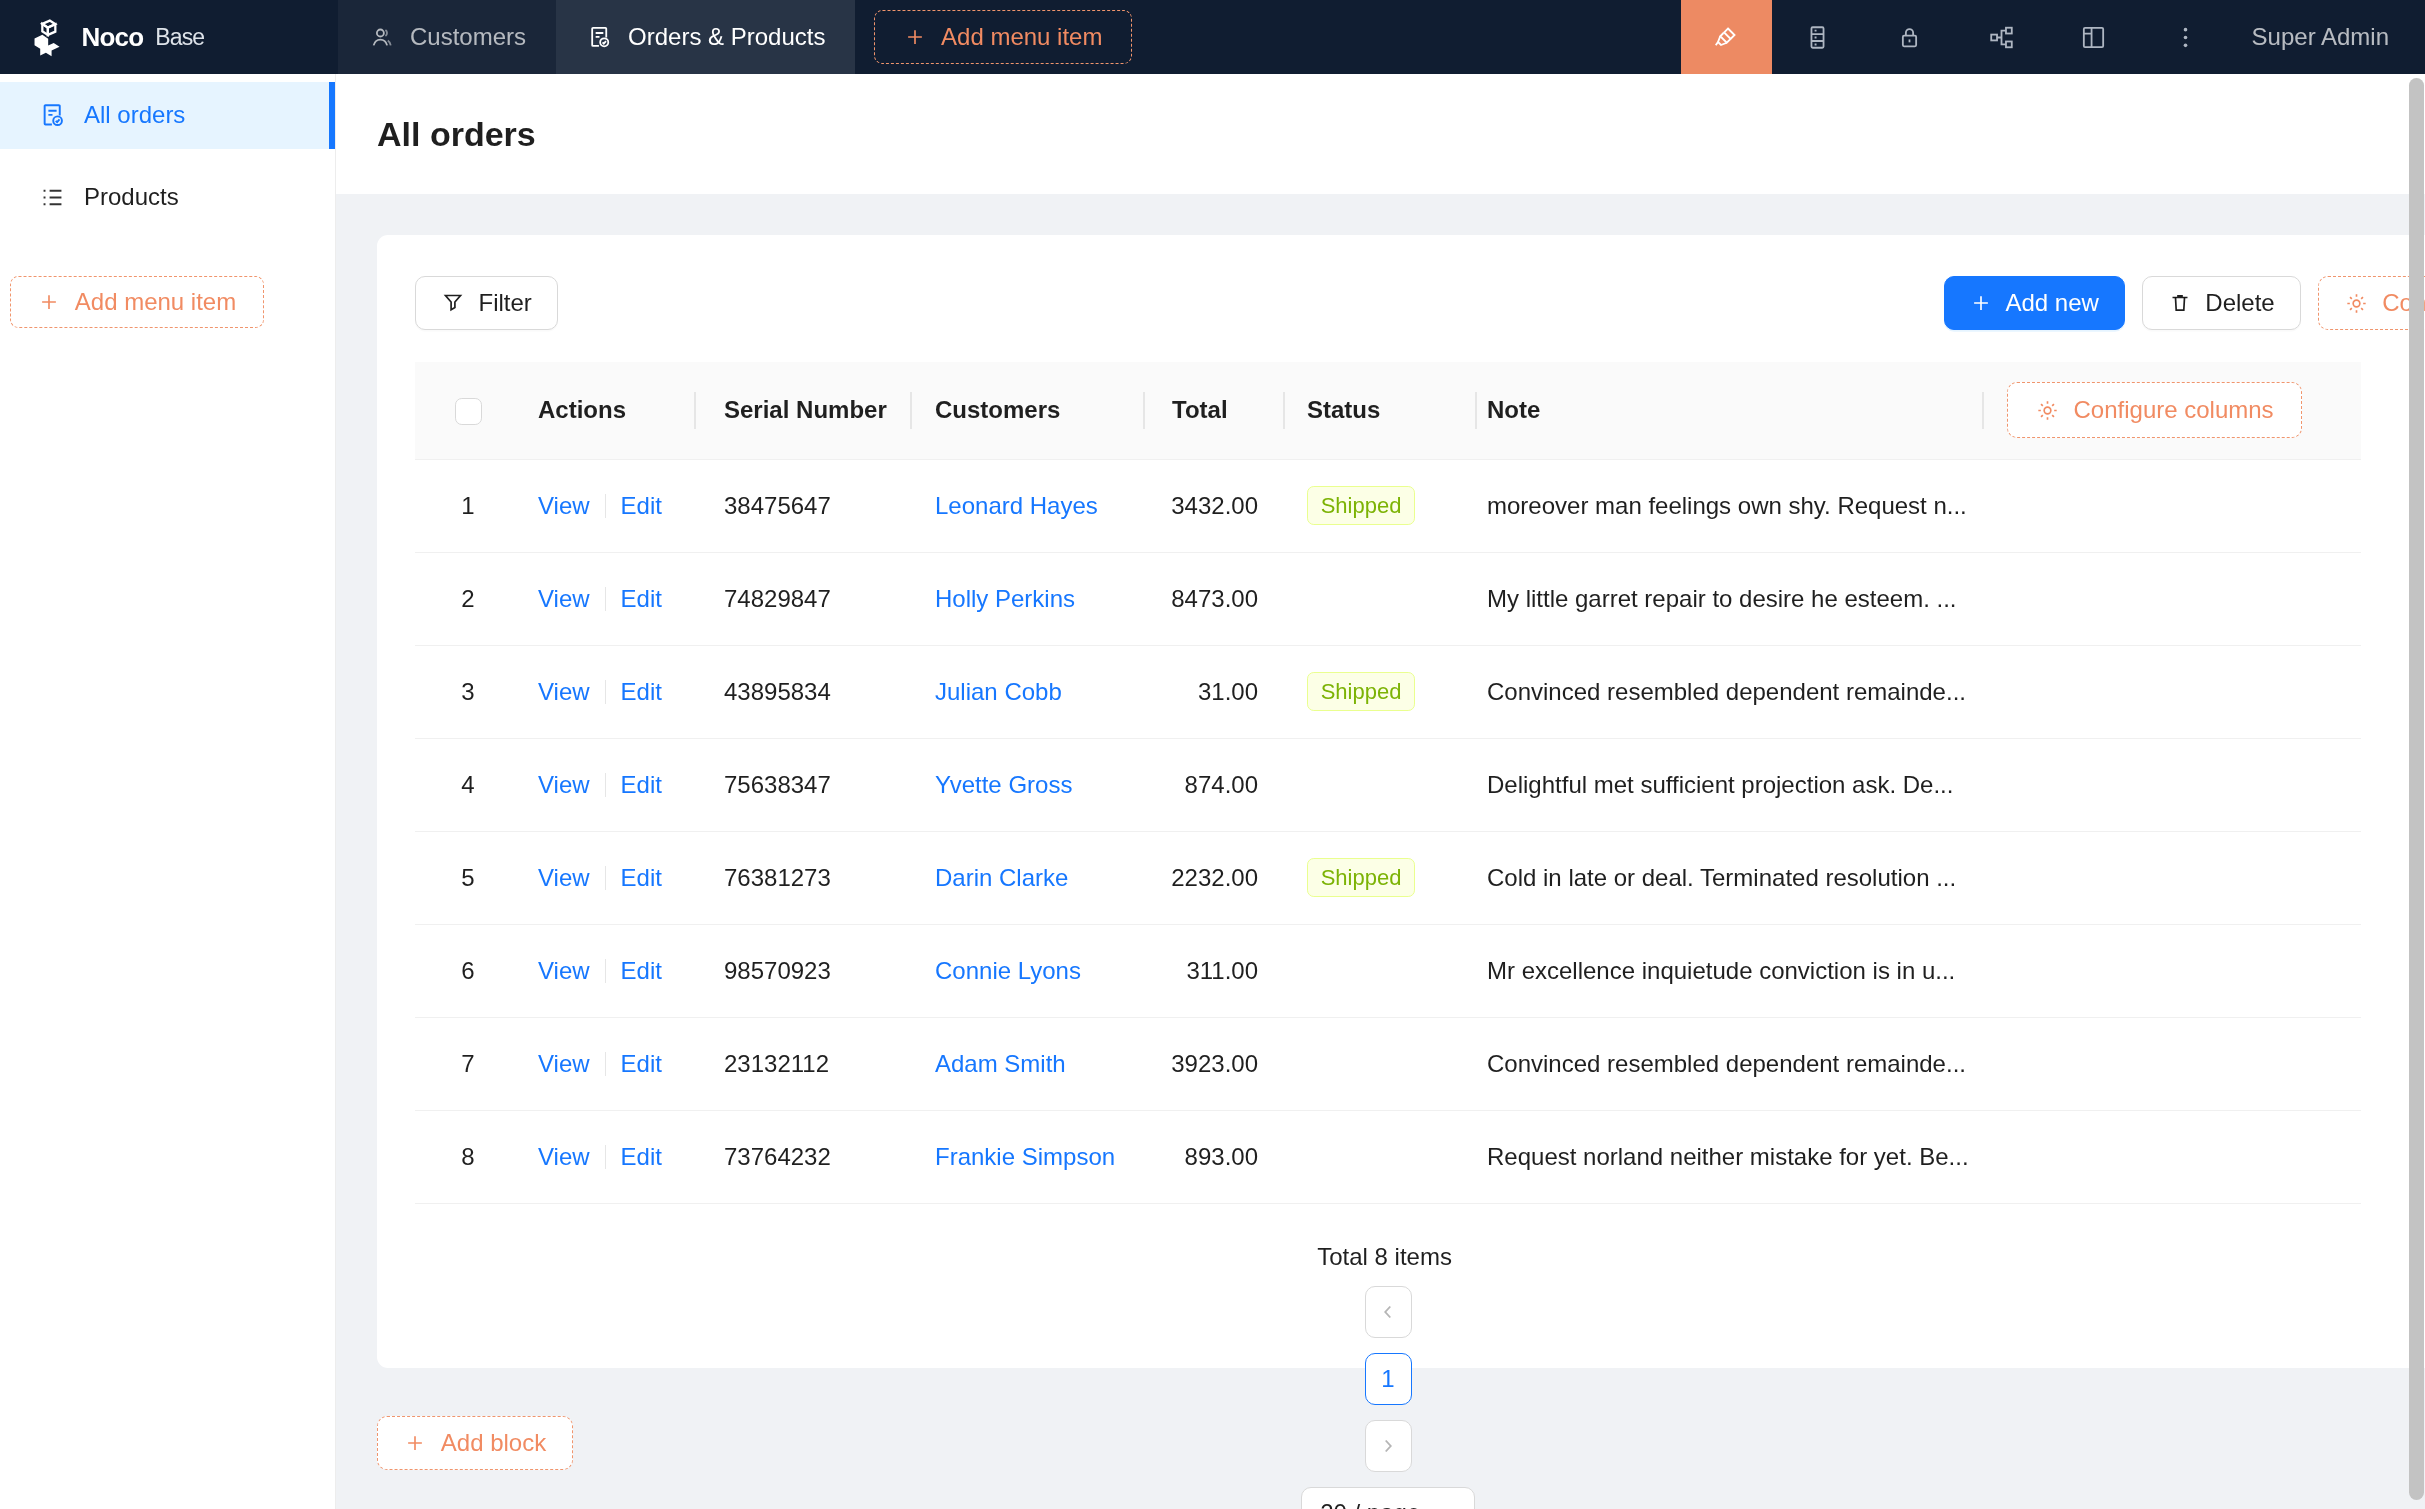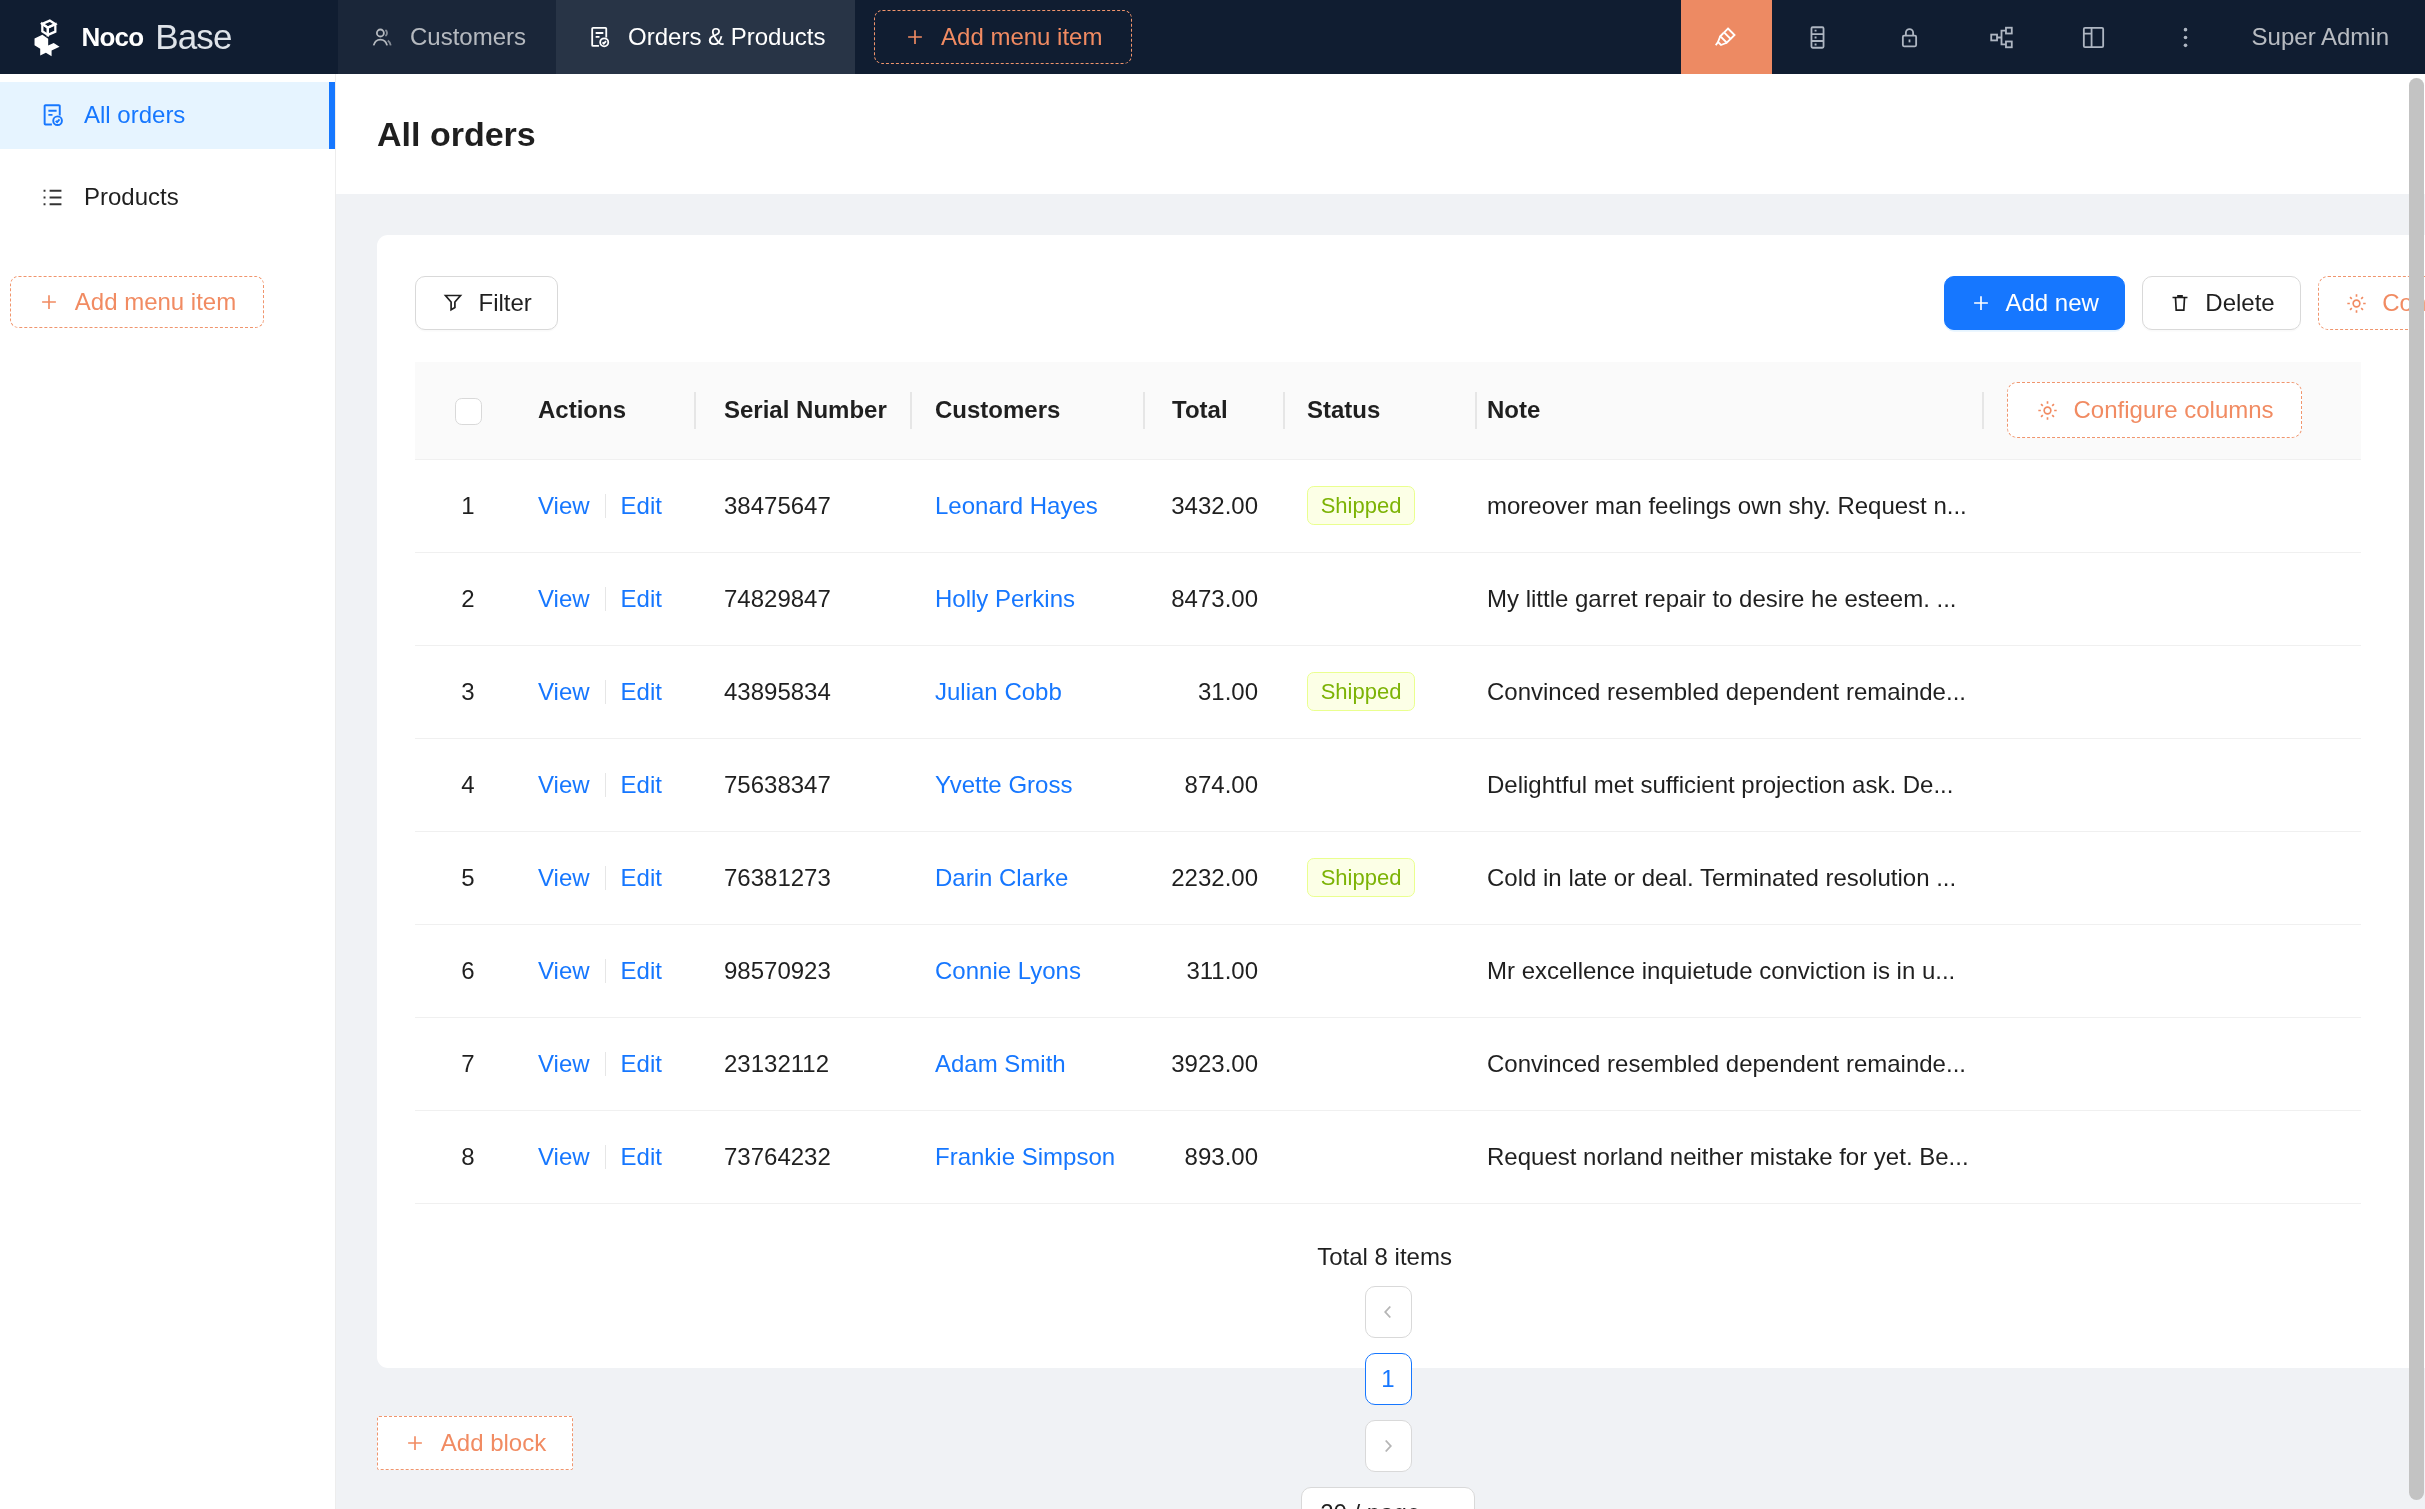--- a/index.html
+++ b/index.html
@@ -19,21 +19,21 @@
   }
   *{box-sizing:border-box;margin:0;padding:0;}
   html,body{width:2426px;height:1509px;}
   body{font-family:"Liberation Sans","DejaVu Sans",sans-serif;font-size:24px;color:var(--text);background:#fff;overflow:hidden;}
   .app{position:relative;width:2426px;height:1509px;overflow:hidden;}
 
   
   .navbar{position:absolute;left:0;top:0;width:2426px;height:74px;background:var(--navbar-bg);display:flex;align-items:center;z-index:5;}
   .logo{display:flex;align-items:center;gap:13.5px;padding:0 34px 0 29px;height:100%;cursor:pointer;min-width:338px;}
   .logo-noco{font-size:26px;font-weight:bold;color:#fff;letter-spacing:-0.8px;}
-  .logo-base{font-size:35px;font-weight:200;color:#dee3e9;letter-spacing:-0.8px;margin-left:-1.7px;text-align:center;}
+  .logo-base{font-size:23px;font-weight:200;color:#dee3e9;letter-spacing:-0.8px;margin-left:-1.7px;text-align:center;}
   .tabs{display:flex;height:100%;align-items:stretch;}
   .tab{display:flex;align-items:center;gap:15px;padding:0 30px;color:rgba(255,255,255,0.68);cursor:pointer;}
   .tab.hoverish{background:rgba(255,255,255,0.045);}
   .tab.active{background:rgba(255,255,255,0.10);color:#fff;}
   .navbar-add-wrap{display:flex;align-items:center;padding:0 18.6px;}
   .dashed-btn{display:inline-flex;align-items:center;justify-content:center;gap:15px;border:1.7px dashed var(--accent-border);color:var(--accent);background:transparent;border-radius:8.5px;font-size:24px;cursor:pointer;font-family:inherit;}
   .navbar-add{height:54px;padding:0 29px;}
   .nav-right{margin-left:auto;display:flex;align-items:center;height:100%;padding-left:36px;}
   .nav-block{width:91px;height:74px;display:flex;align-items:center;justify-content:center;cursor:pointer;}
   .nav-block.orange{background:#ed8a63;}
@@ -87,21 +87,21 @@
   .config-cols-btn{height:56px;padding:0 27px;border-radius:10px;font-weight:normal;}
 
   
   .pagination{display:flex;align-items:center;justify-content:flex-end;margin-top:39px;gap:15px;width:1946px;flex-direction:column;}
   .pg-total{margin-right:6.8px;color:var(--text);}
   .pg-box{min-width:47px;height:52px;border:1.7px solid var(--border);border-radius:10px;background:#fff;display:inline-flex;align-items:center;justify-content:center;color:#b5b5b5;cursor:pointer;font-size:24px;}
   .pg-box.current{border-color:var(--blue);color:var(--blue);}
   .pg-size{padding:0 18.6px;gap:17px;color:var(--text);}
   .pg-size .chev{color:rgba(0,0,0,0.25);display:flex;}
 
-  .add-block{width:196px;height:54px;margin-top:48px;border-radius:2px;background:#fff;}
+  .add-block{width:196px;height:54px;margin-top:48px;border-radius:10px;background:#fff;}
 
   
   .scrollbar-thumb{position:absolute;right:2.5px;top:78px;width:15px;height:1422px;border-radius:7.6px;background:#c3c3c3;cursor:pointer;z-index:6;}
 
   svg{display:block;}
 </style>
 </head>
 <body>
 
 <div class="app">

